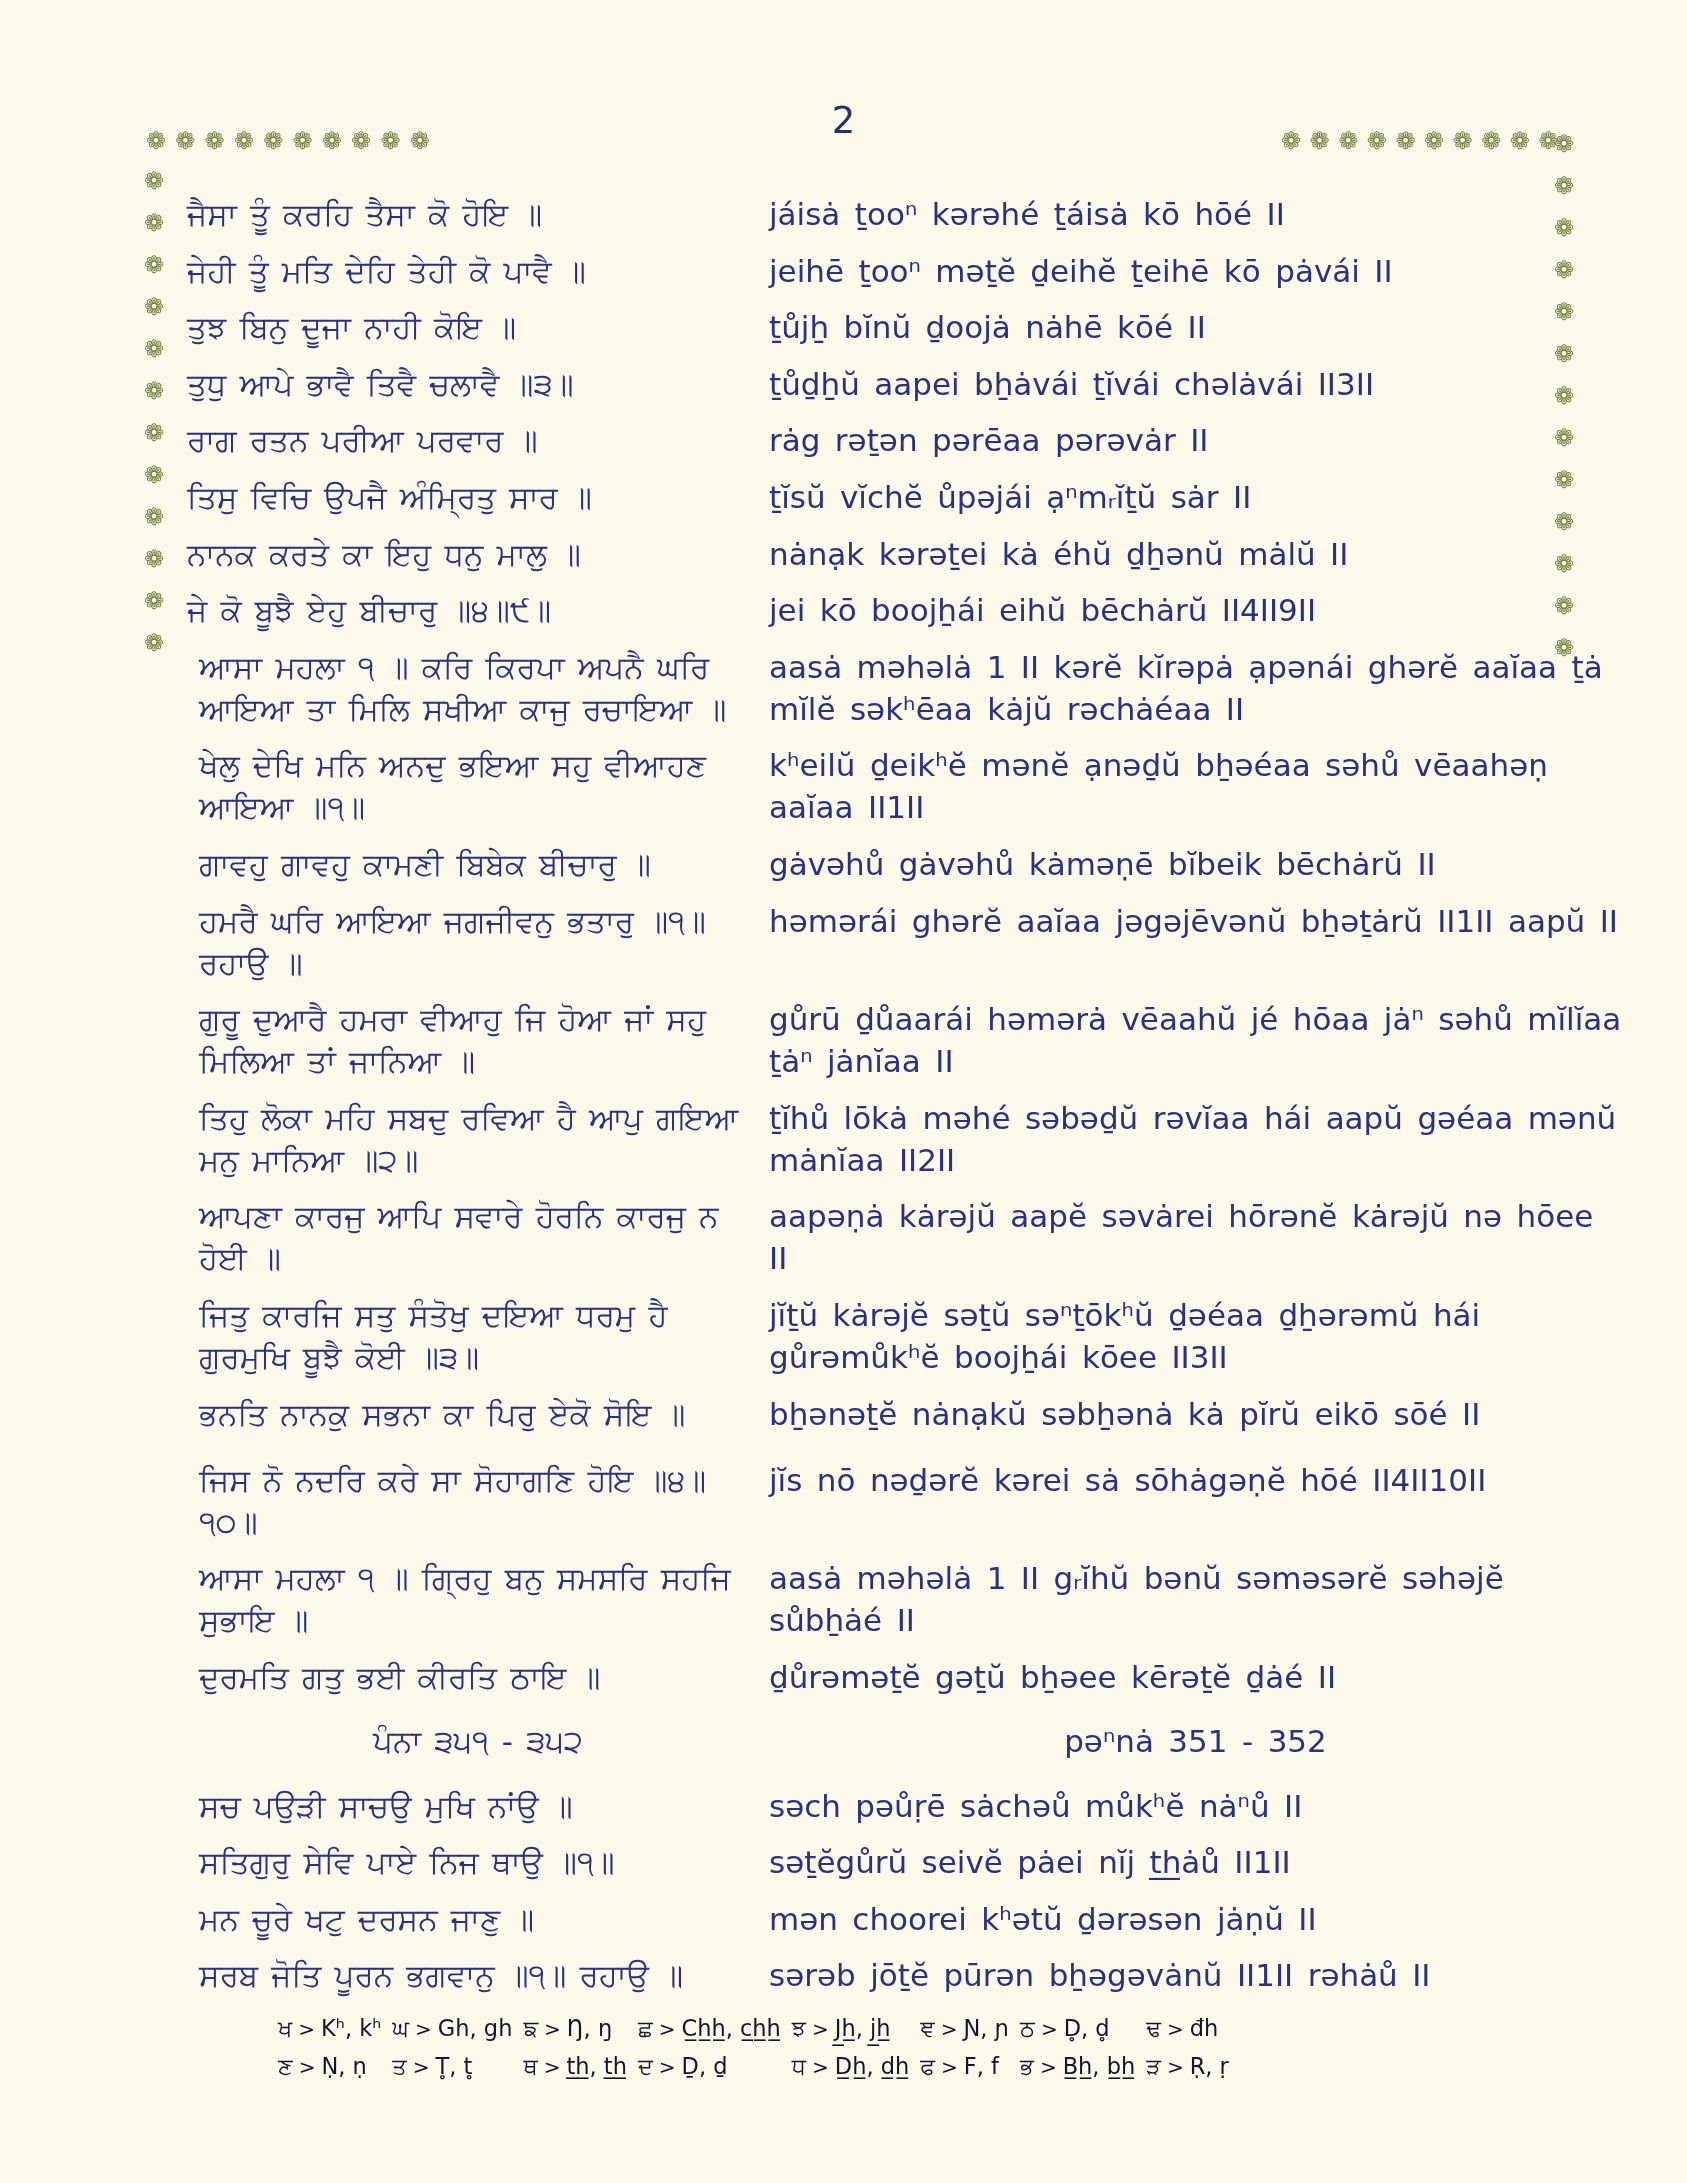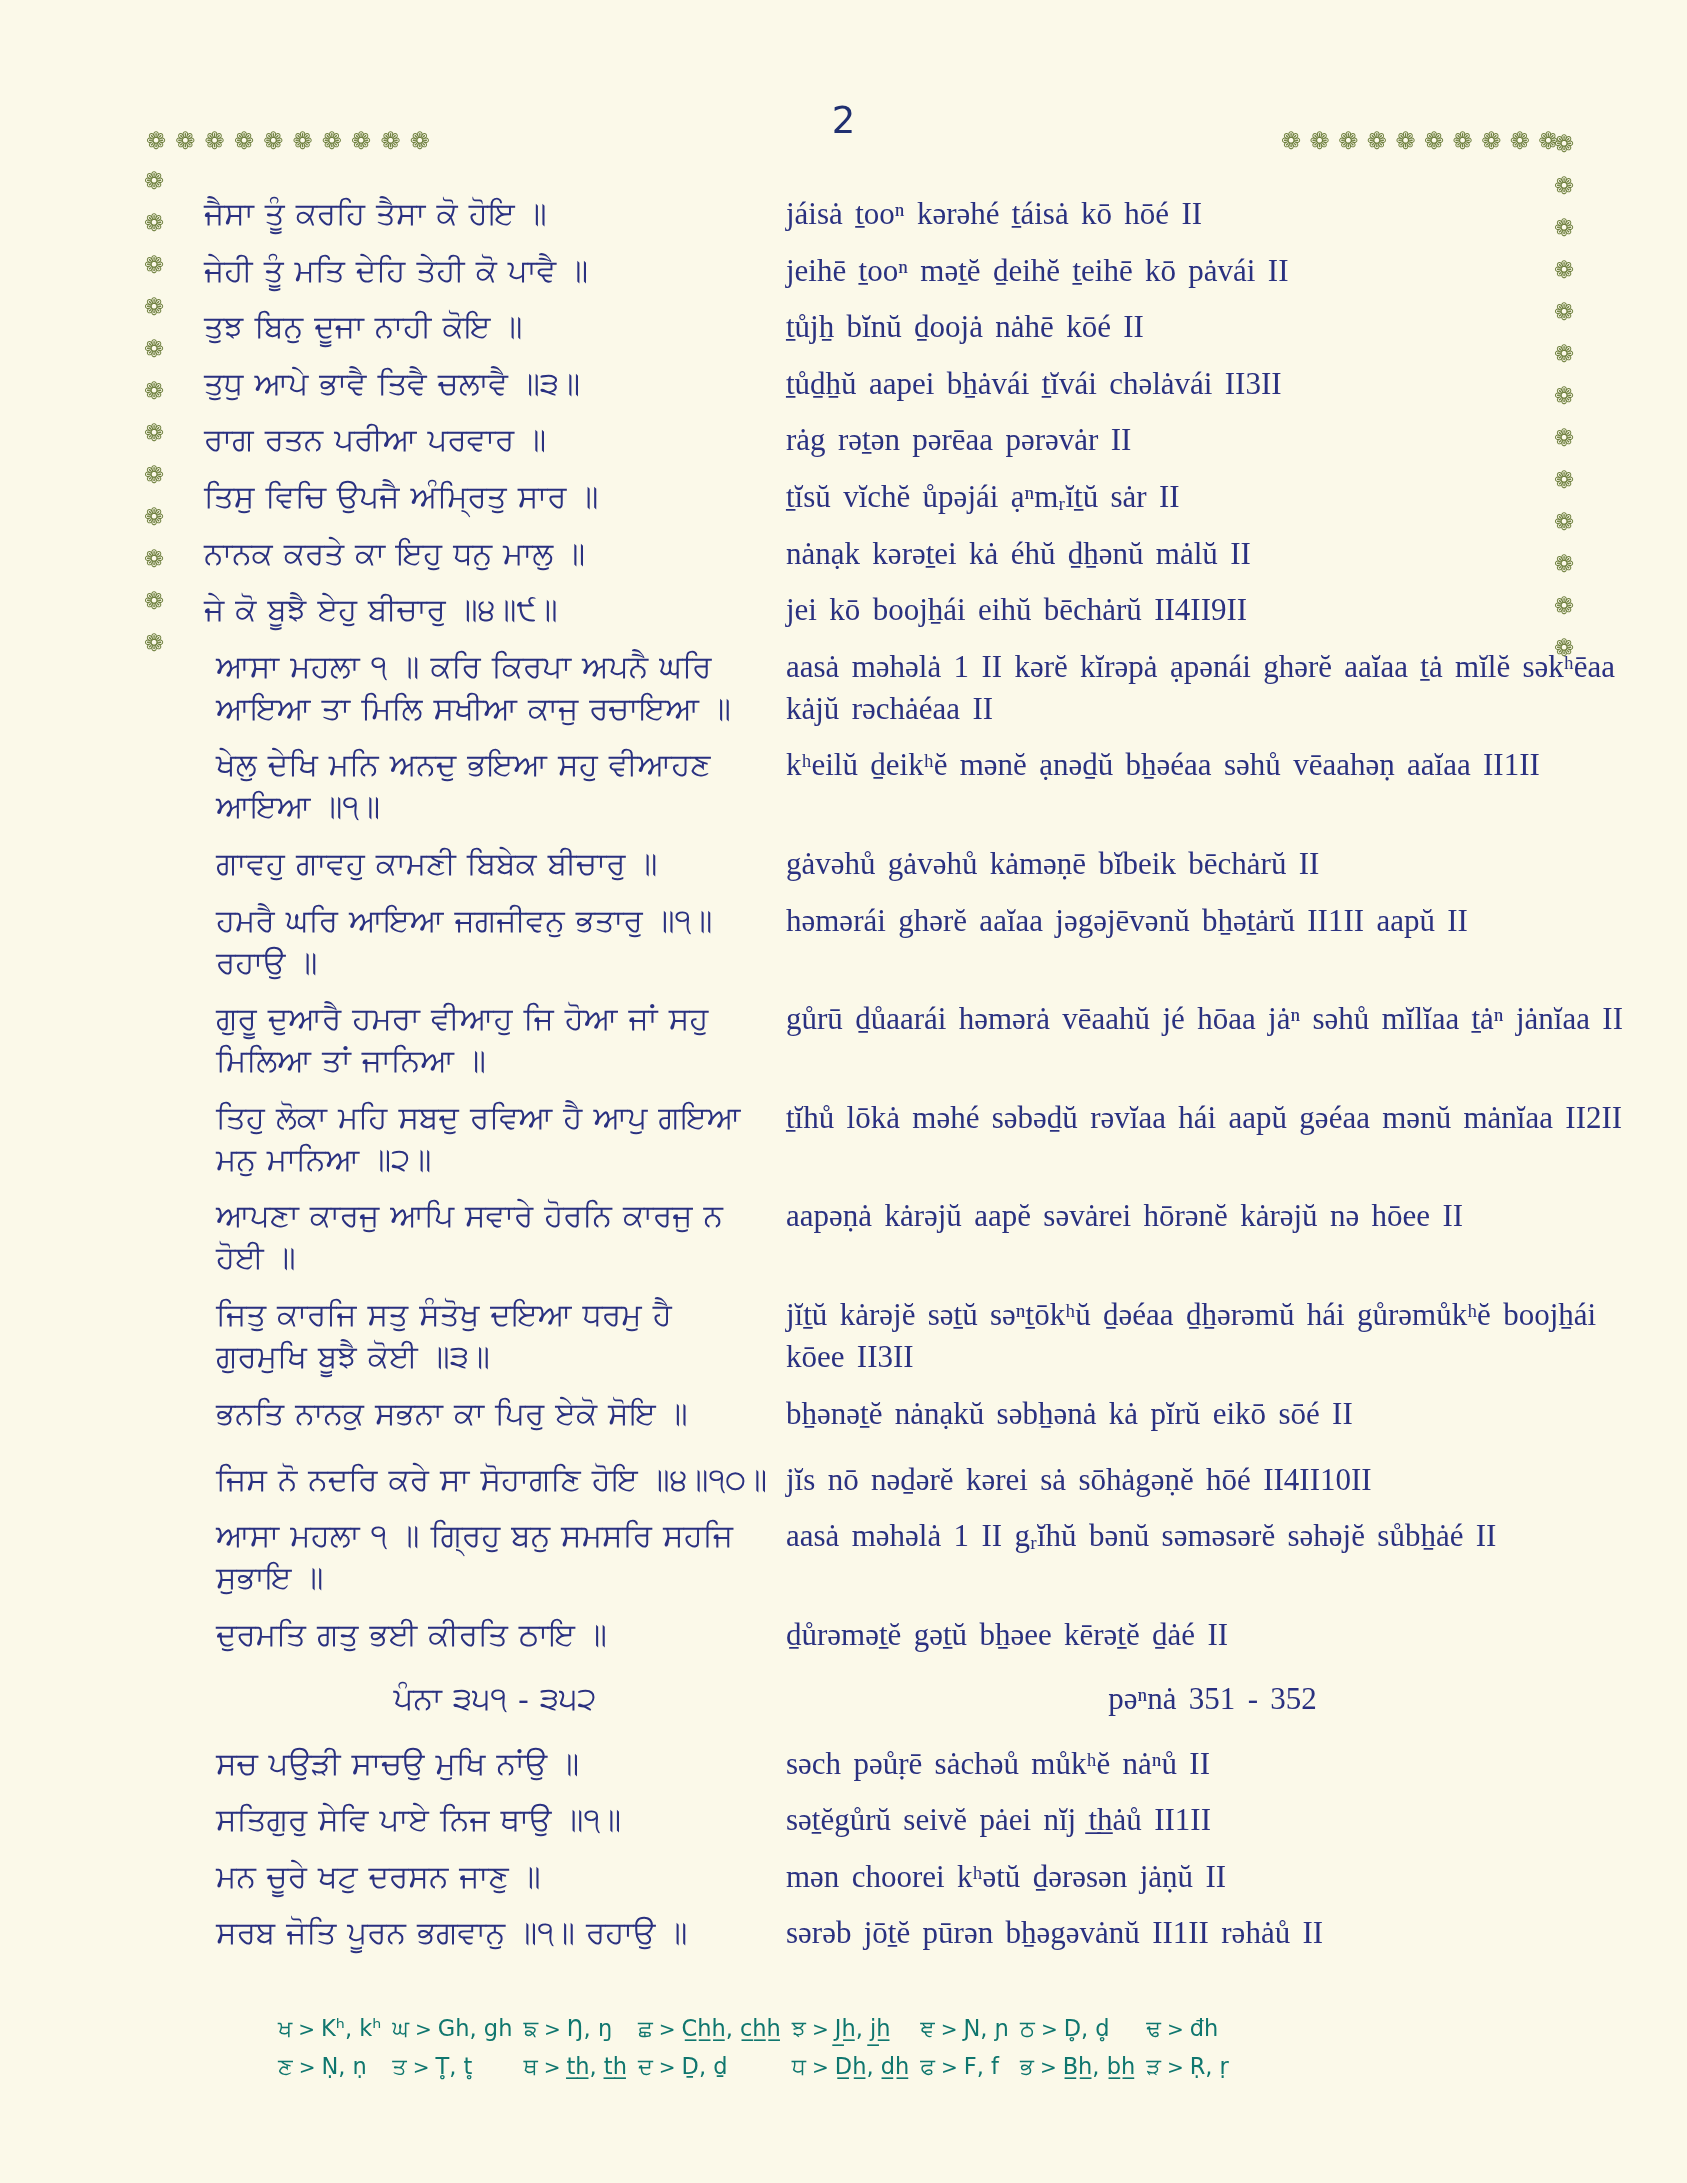--- a/index.html
+++ b/index.html
@@ -19,40 +19,40 @@
   .orn{position:absolute;display:flex;}
   .orn .flower{
     font-size:24px;line-height:20px;width:20px;height:20px;
     color:#6e7f3e;text-align:center;
   }
   #orn-top-left{left:146px;top:131px;flex-direction:row;gap:9.3px;}
   #orn-top-right{left:1281px;top:131px;flex-direction:row;gap:8.6px;}
   #orn-col-left{left:144px;top:171px;flex-direction:column;gap:22px;}
   #orn-col-right{left:1554px;top:134px;flex-direction:column;gap:22px;}
   
-  .content{position:absolute;left:204px;top:193px;width:1436px;font-family:Liberation Serif, serif;}
+  .content{position:absolute;left:187px;top:193px;width:1436px;}
   .row{display:flex;align-items:flex-start;margin-bottom:14.6px;}
   .cell-g{
     width:582px;box-sizing:border-box;padding-right:16px;
     font-size:31px;line-height:42px;word-spacing:3.3px;color:#2a3180;
   }
   .cell-t{
     width:853px;box-sizing:border-box;
     font-size:31px;line-height:42px;word-spacing:4.6px;color:#2a3180;
   }
   .row.indent .cell-g{padding-left:12px;}
   .row.pageref{margin-top:22.5px;margin-bottom:22.5px;}
   .row.pageref .cell-g,.row.pageref .cell-t{text-align:center;padding:0;}
   .row.gap-before{margin-top:24px;}
   
   .footer{
     position:absolute;left:278px;top:2015px;
     display:grid;grid-template-columns:repeat(8,max-content);
     column-gap:52px;row-gap:8px;
-    font-size:22.5px;color:#0f766e;gap:11px;
+    font-size:22.5px;color:#0f172a;gap:11px;
   }
   .key-item{white-space:nowrap;}
   .key-sep{margin:0 6px;font-size:20px;}
 </style>
 </head>
 <body>
 
 <div class="page">
 
   <div class="page-number">2</div>

